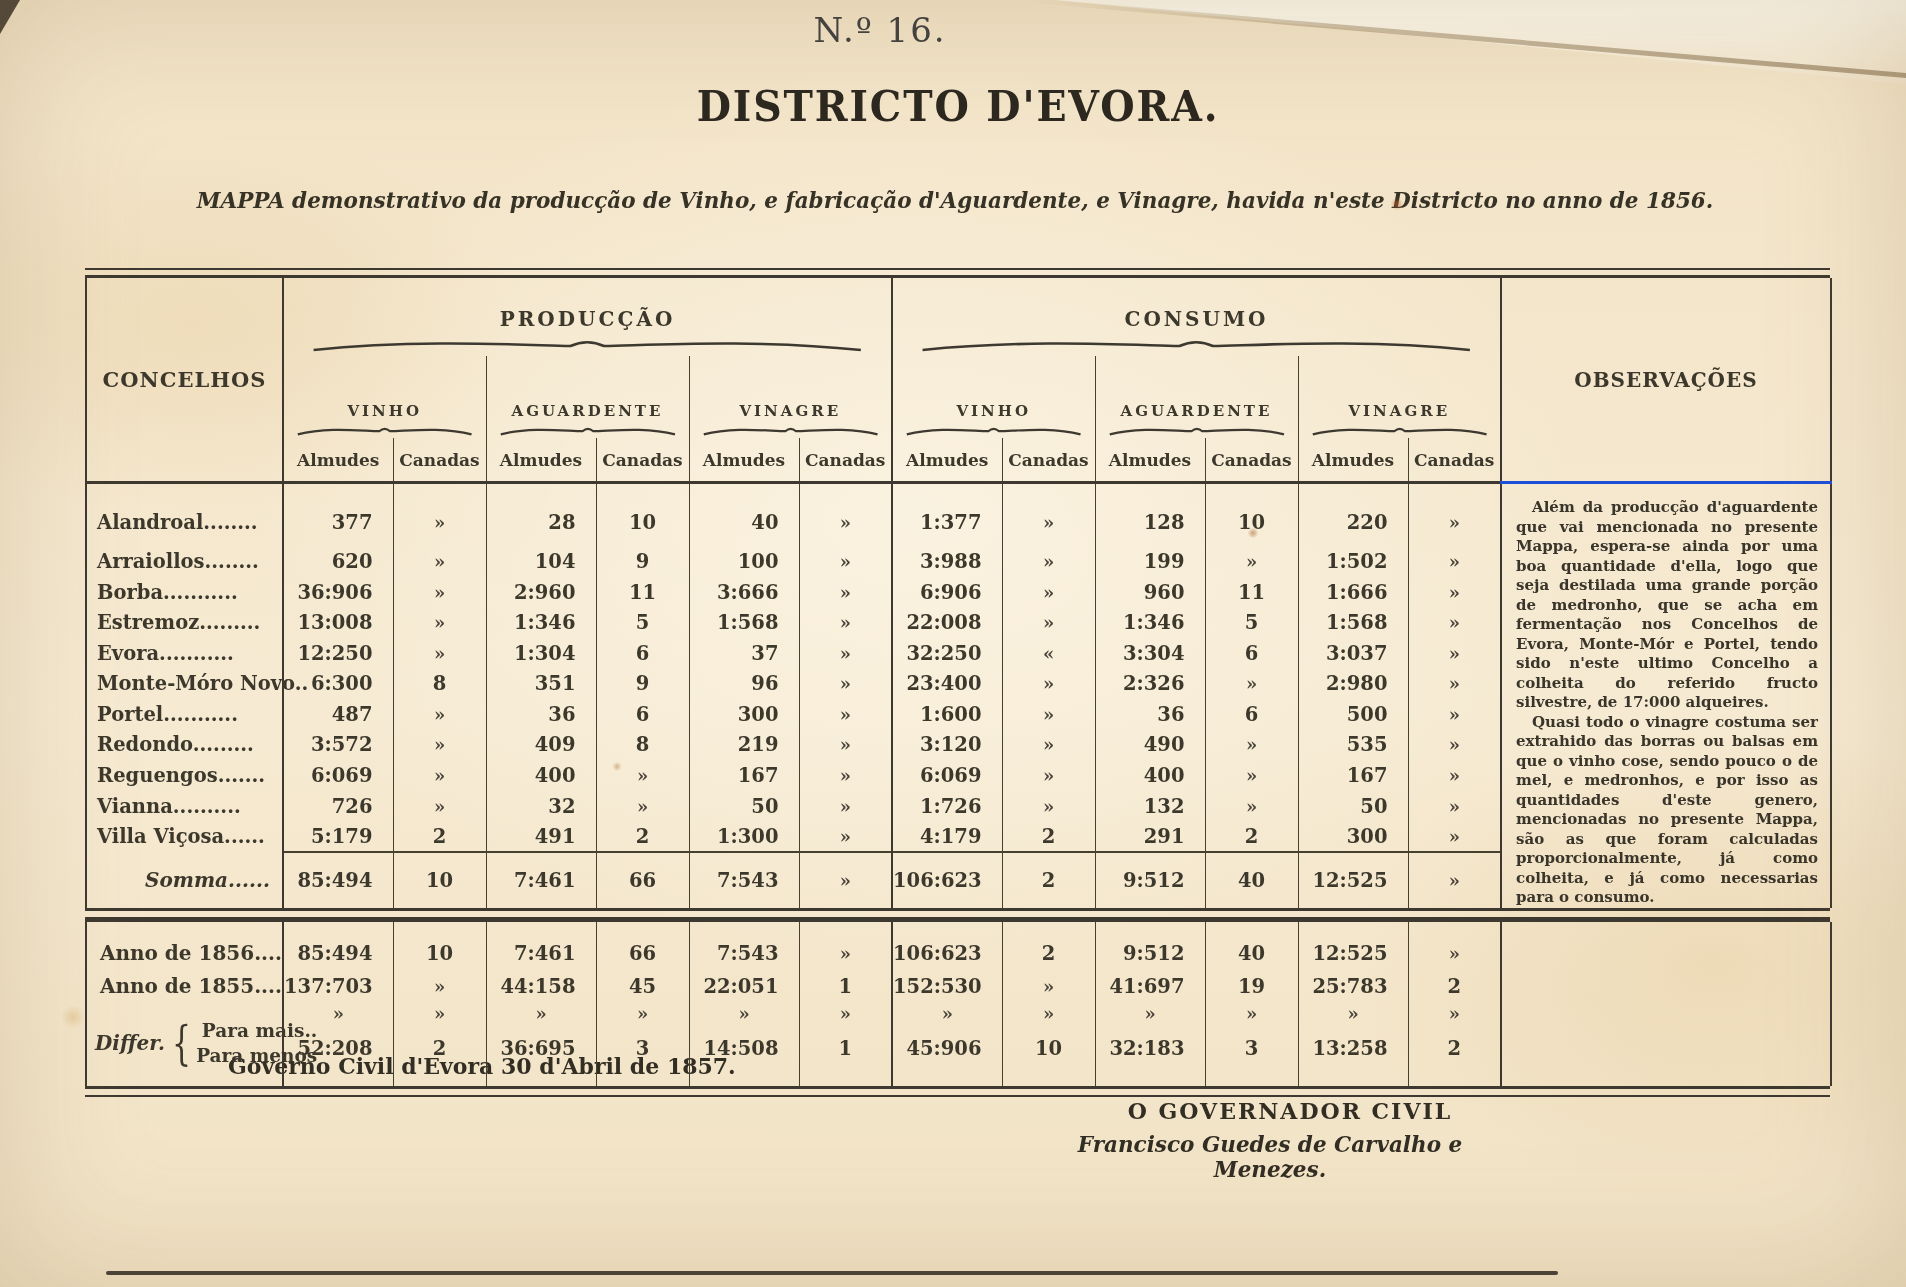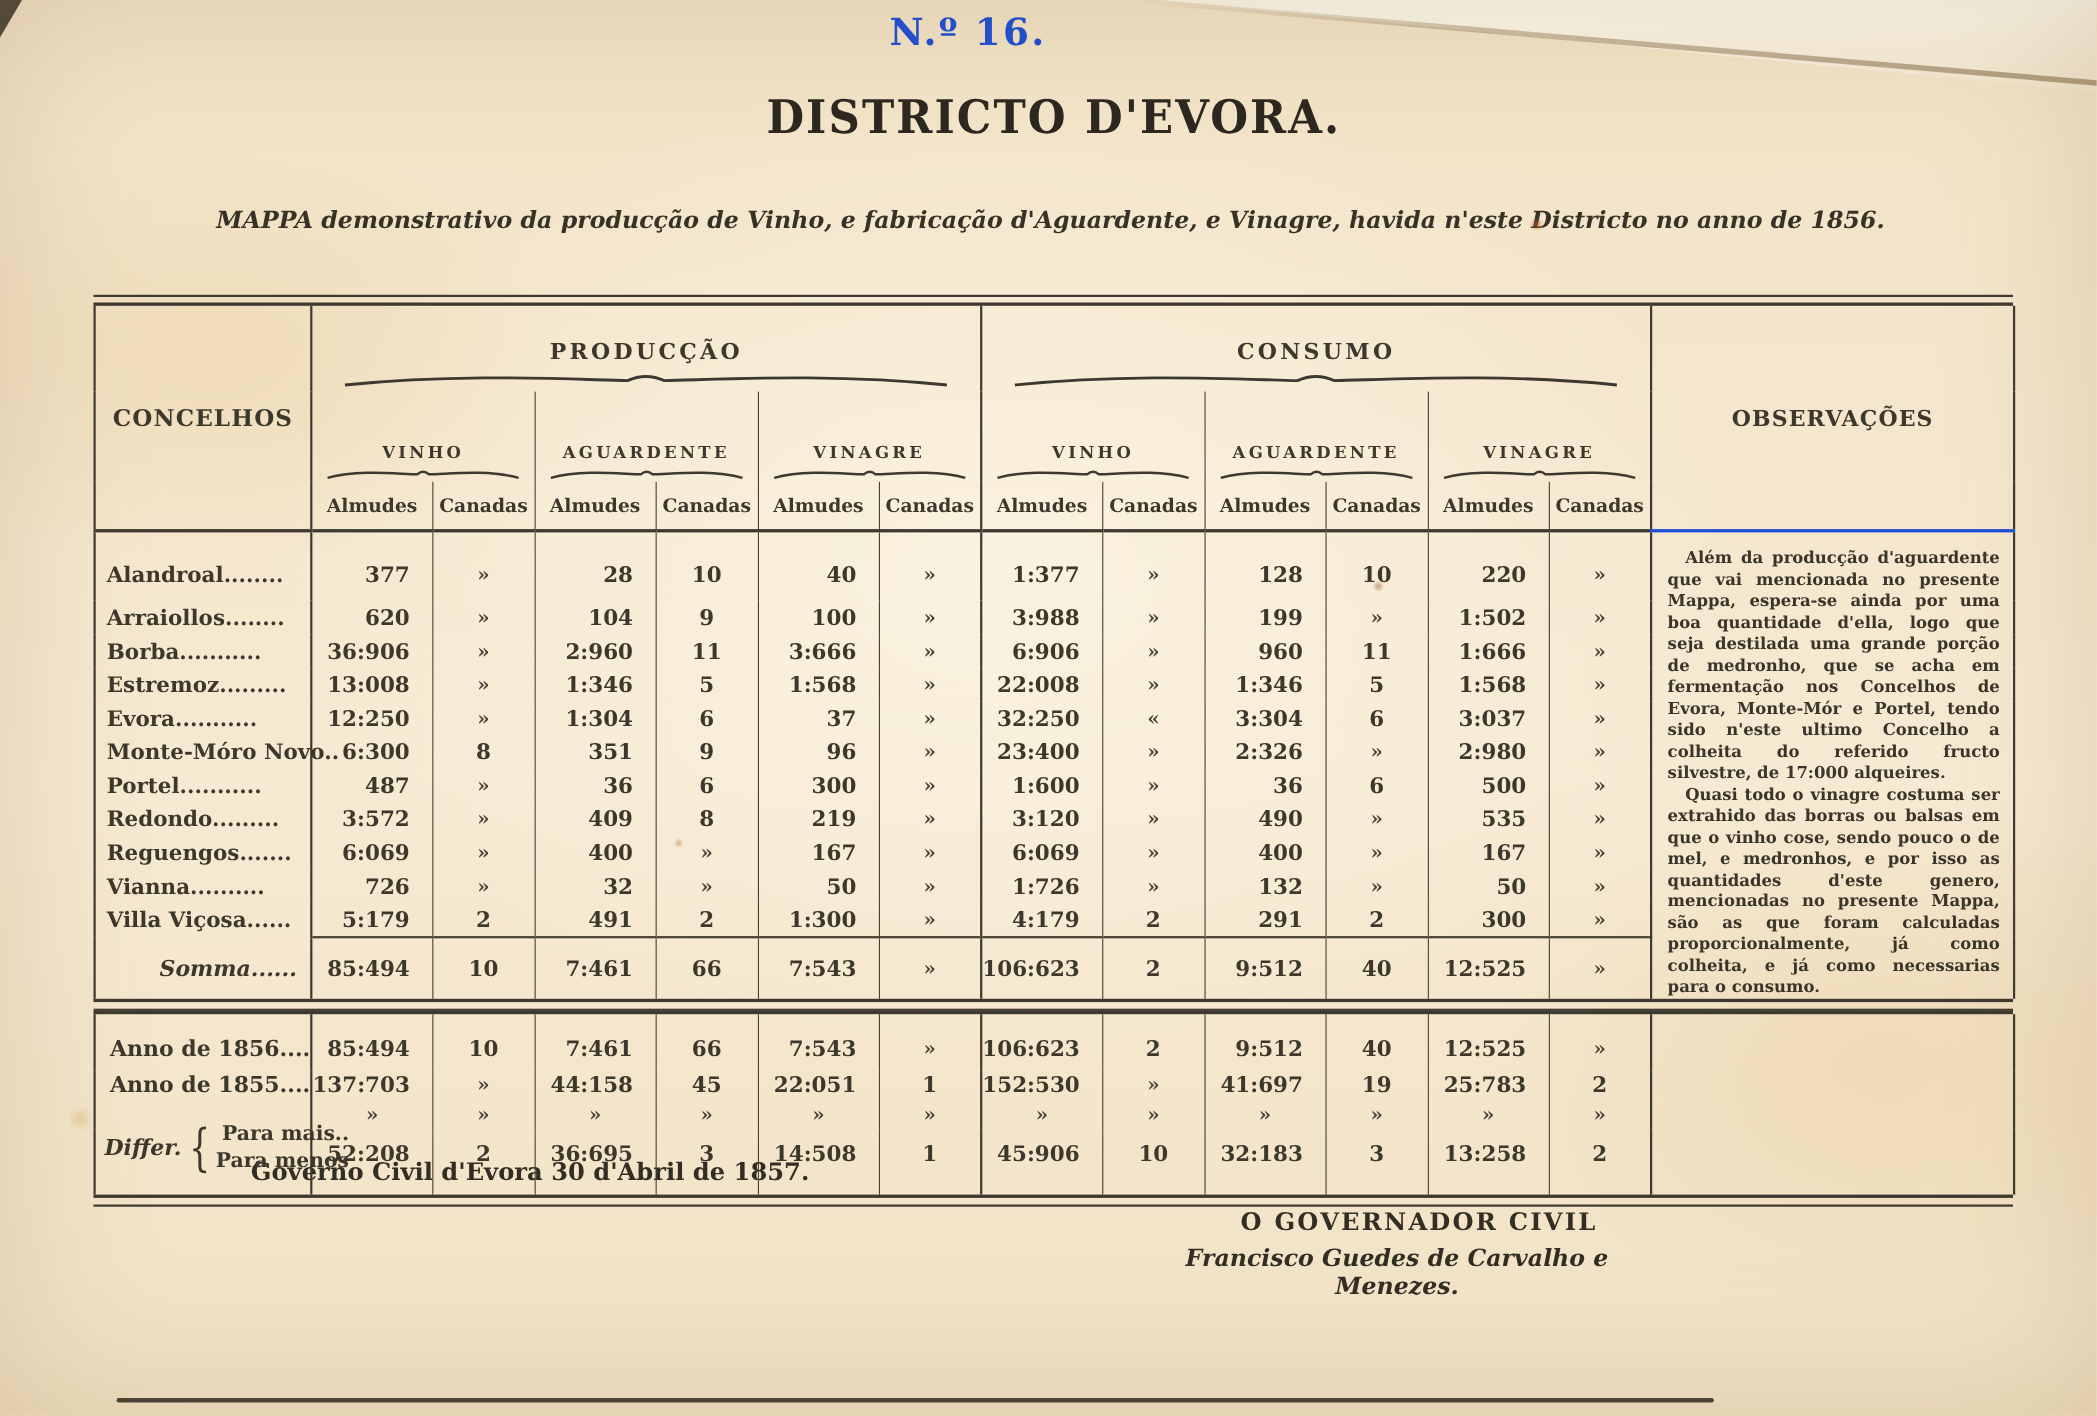--- a/index.html
+++ b/index.html
@@ -28,21 +28,21 @@
   .bottom-line{position:absolute;left:106px;top:1271px;width:1452px;height:4px;
     background:#2e2a22;border-radius:2px;opacity:.88;z-index:5;}
   .stain{position:absolute;border-radius:50%;pointer-events:none;z-index:2;}
   .stain.s1{left:1390px;top:198px;width:14px;height:12px;background:radial-gradient(circle,rgba(190,90,40,.55),rgba(190,110,50,0) 70%);}
   .stain.s2{left:1247px;top:528px;width:12px;height:10px;background:radial-gradient(circle,rgba(160,85,30,.5),rgba(160,85,30,0) 70%);}
   .stain.s3{left:612px;top:762px;width:10px;height:9px;background:radial-gradient(circle,rgba(170,110,45,.45),rgba(170,110,45,0) 70%);}
   .stain.s4{left:60px;top:1006px;width:26px;height:22px;background:radial-gradient(circle,rgba(215,170,100,.4),rgba(215,170,100,0) 70%);}
 
   
   .page-number{position:absolute;top:10px;left:880px;transform:translateX(-50%);
-    font-weight:bold;font-size:34px;letter-spacing:2px;color:#1d4ed8;}
+    font-weight:normal;font-size:34px;letter-spacing:2px;color:#404040;}
   .page-title{position:absolute;top:82px;left:958px;transform:translateX(-50%) scaleX(.94);
     font-weight:bold;font-size:42px;letter-spacing:2px;color:#2c2820;white-space:nowrap;}
   .page-subtitle{position:absolute;top:188px;left:955px;transform:translateX(-50%);
     font-weight:bold;font-style:italic;font-size:21.5px;white-space:nowrap;color:#373226;}
 
   
   .tbl-wrap{position:absolute;left:85px;top:268px;width:1745px;z-index:6;}
   .hrule-double-top{height:5px;border-top:2px solid #3e3930;border-bottom:3px solid #3e3930;}
   .hrule-double{height:6px;border-top:3px solid #3e3930;border-bottom:2px solid #3e3930;}
   .hrule-heavy{height:0;border-top:3px solid #3e3930;}

